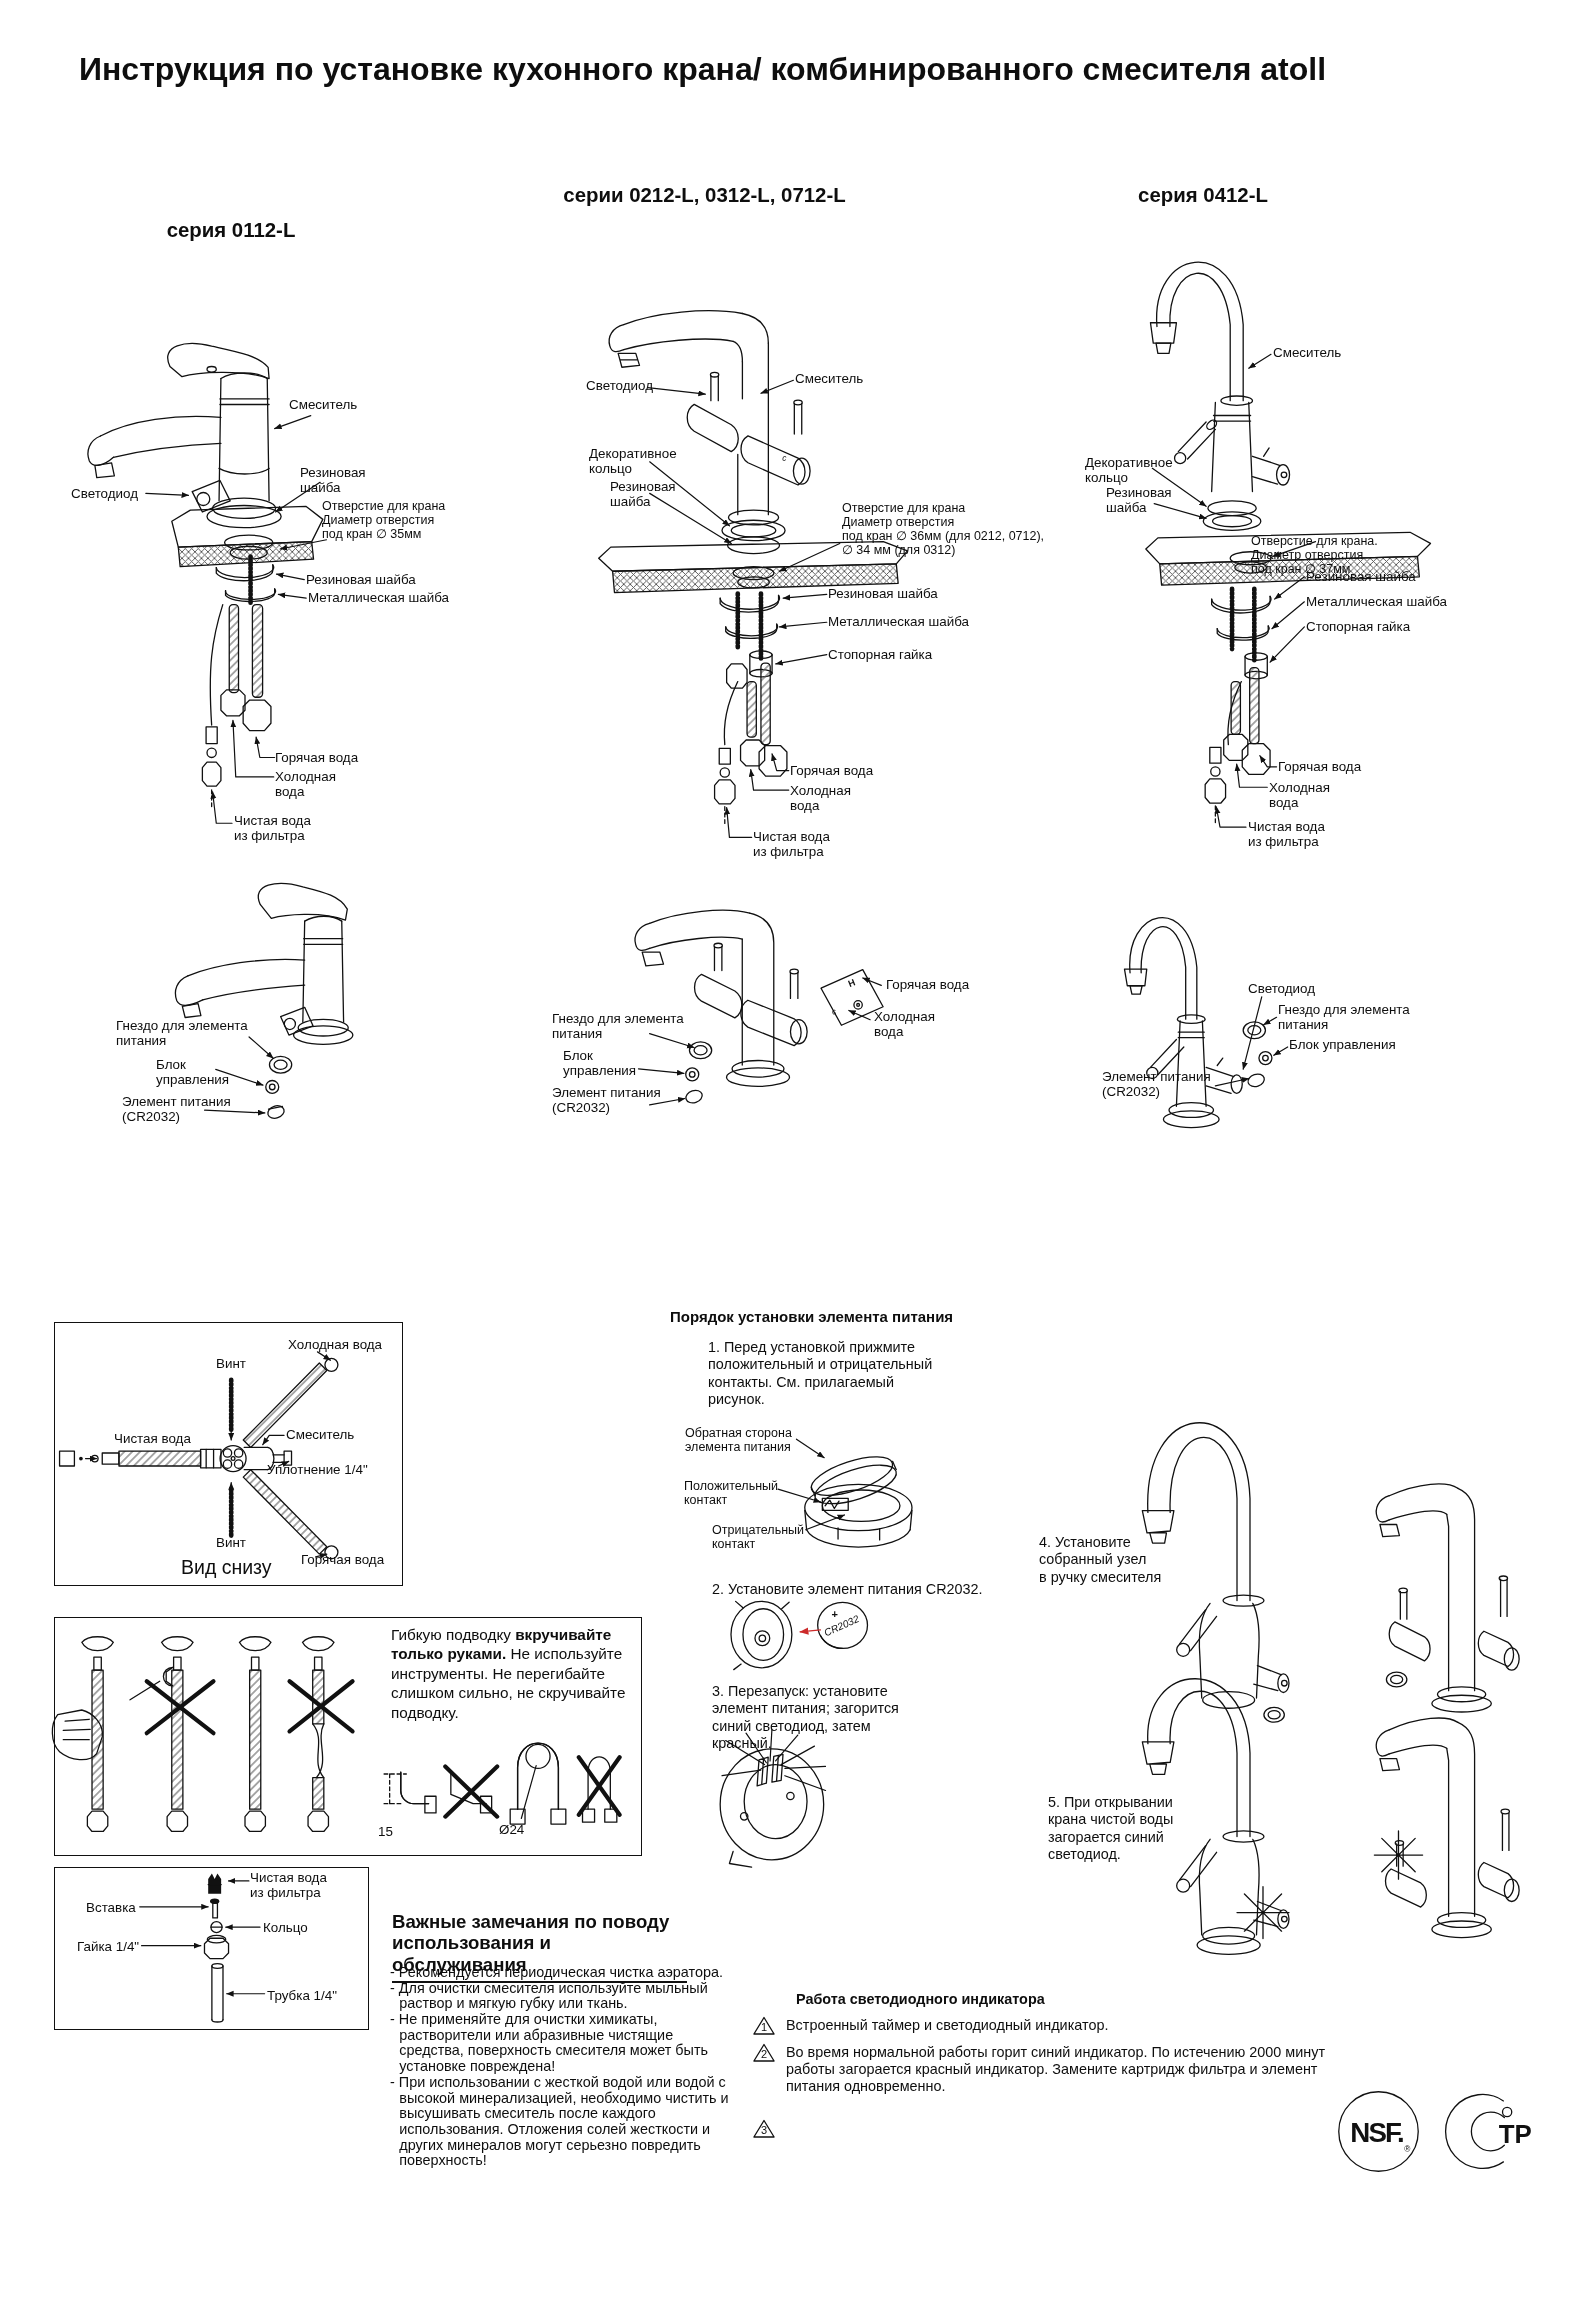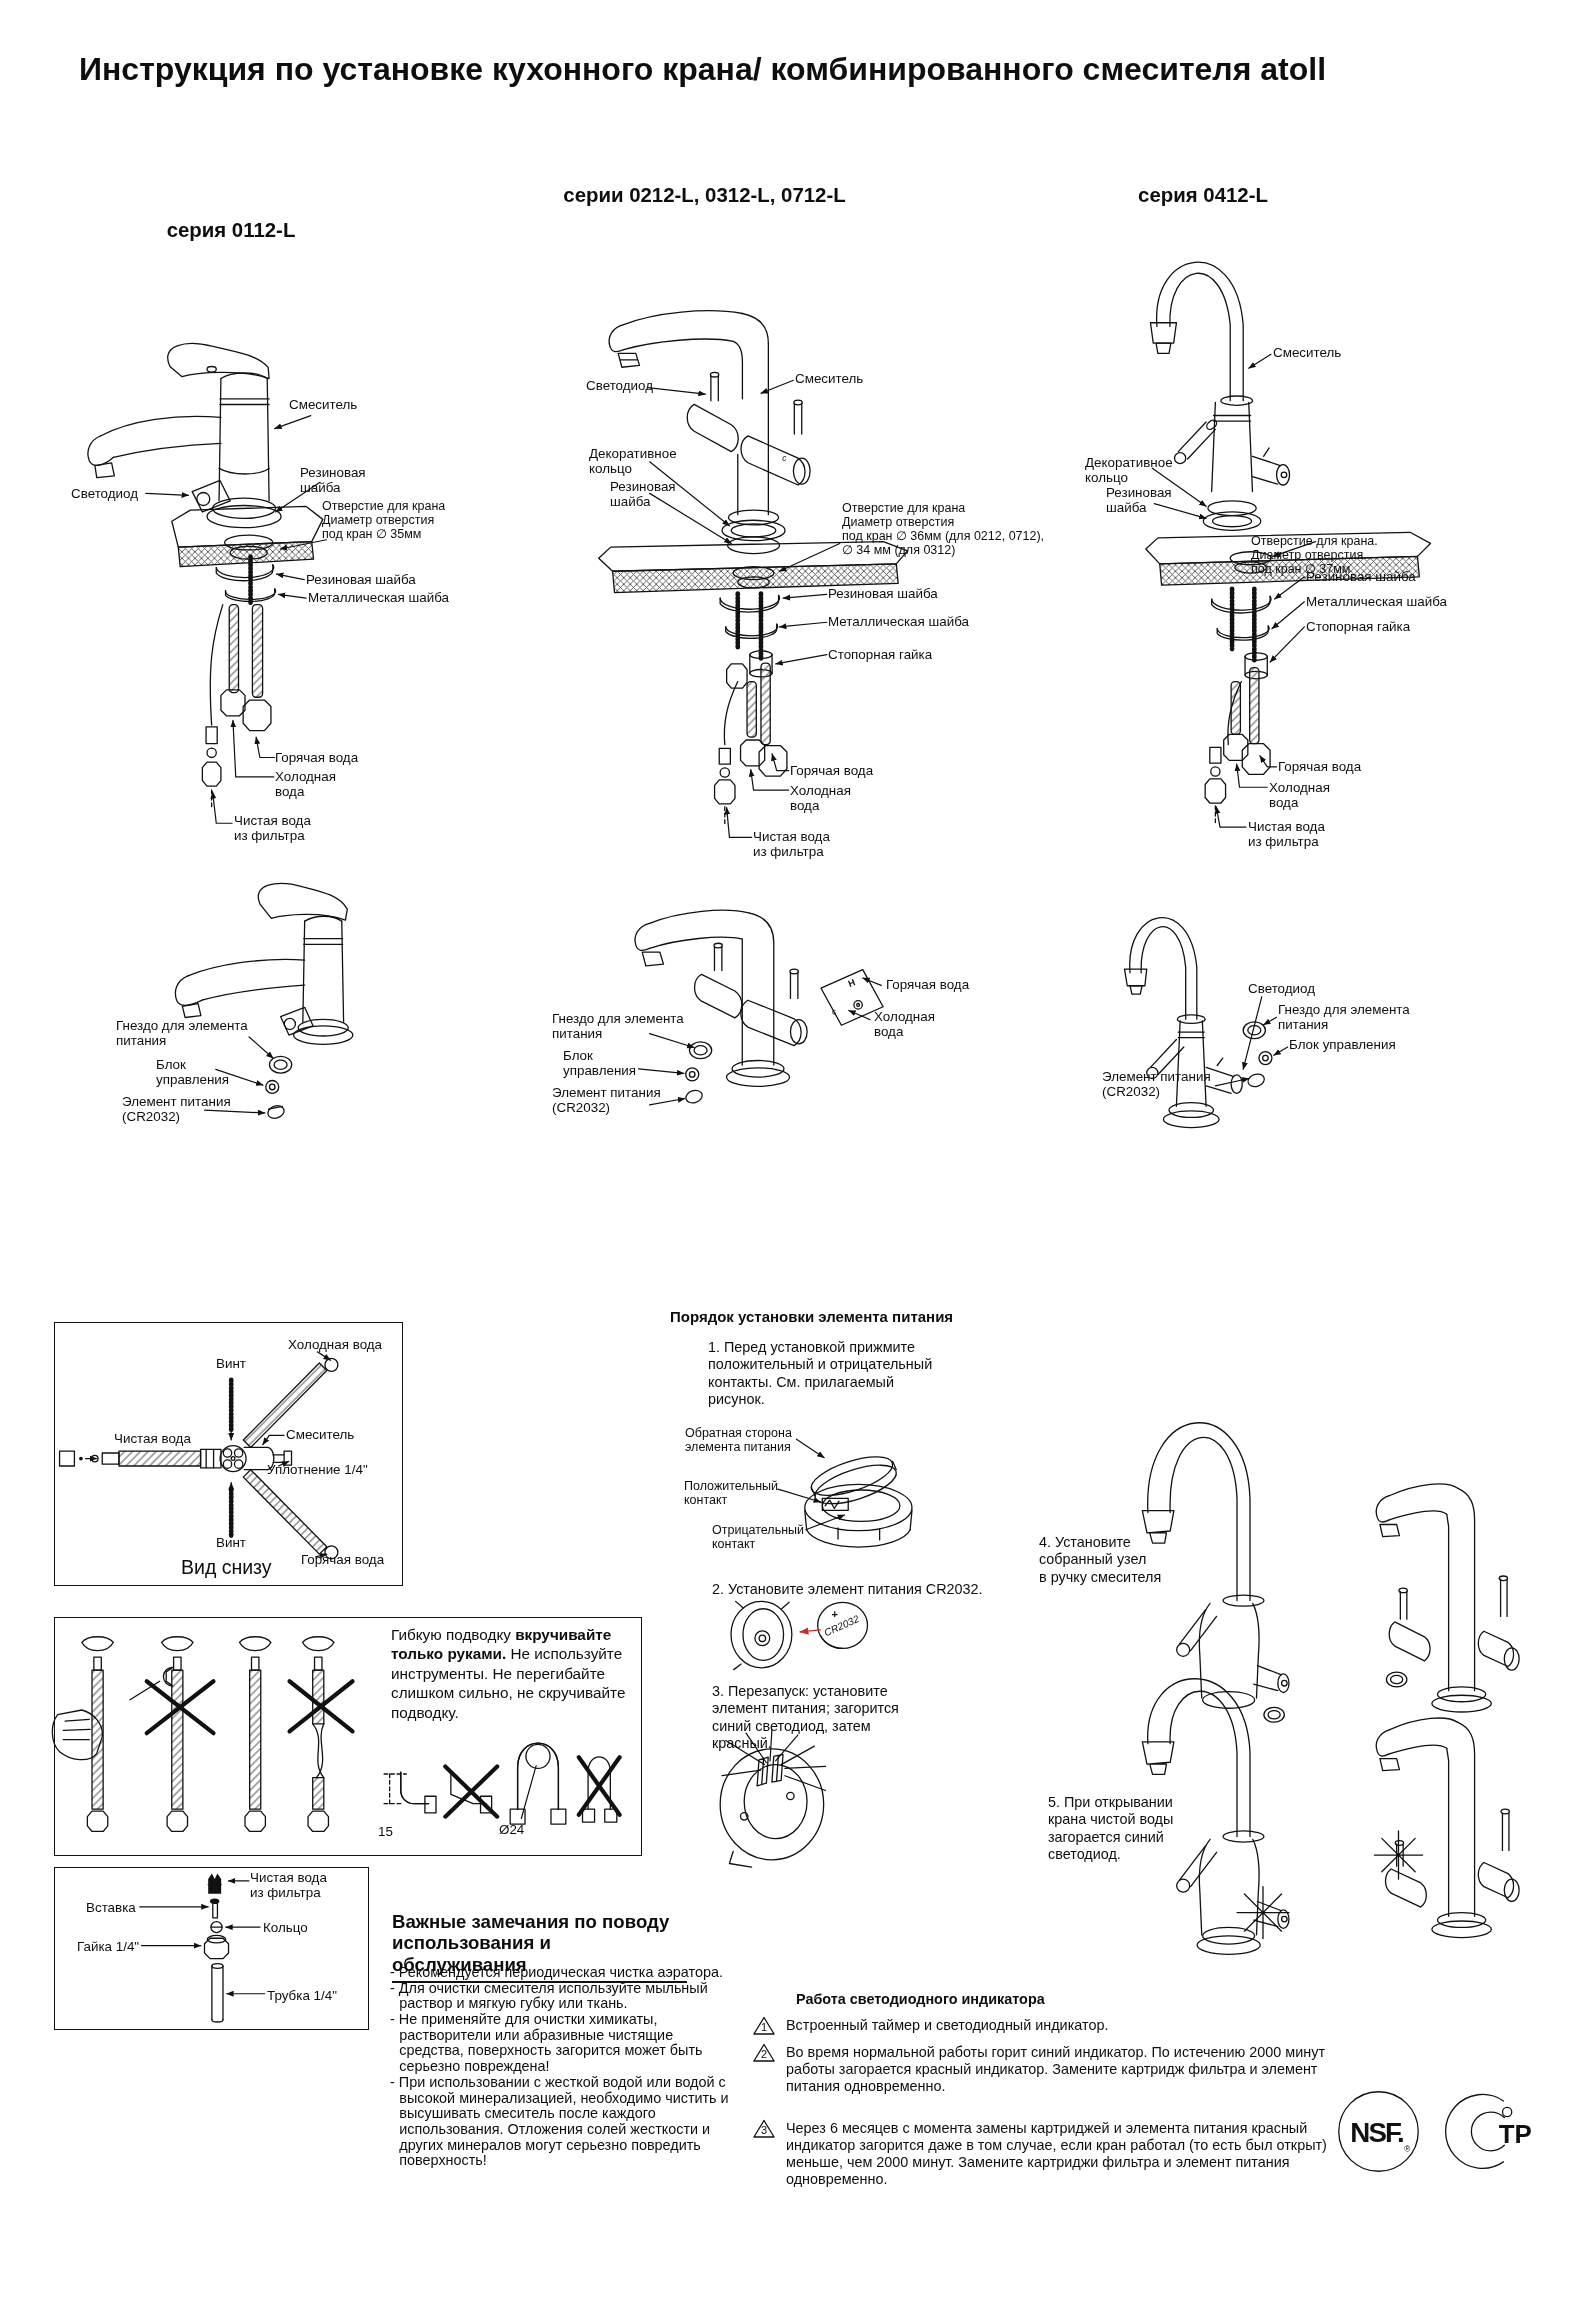--- a/index.html
+++ b/index.html
@@ -668,21 +668,21 @@
     <g class="blue">
         <path d="M 1482,2000 L 1534,2000 M 1508,1974 L 1508,2026 M 1490,1982 L 1526,2018 M 1526,1982 L 1490,2018"></path>
       </g>
   </svg>
 
   <div id="notes-heading">Важные замечания по поводу
 использования и обслуживания</div>
   <div id="notes-body">
     <div>- Рекомендуется периодическая чистка аэратора.</div>
     <div>- Для очистки смесителя используйте мыльный раствор и мягкую губку или ткань.</div>
-    <div>- Не применяйте для очистки химикаты, растворители или абразивные чистящие средства, поверхность загорится может быть серьезно повреждена!</div>
+    <div>- Не применяйте для очистки химикаты, растворители или абразивные чистящие средства, поверхность смесителя может быть установке повреждена!</div>
     <div>- При использовании с жесткой водой или водой с высокой минерализацией, необходимо чистить и высушивать смеситель после каждого использования. Отложения солей жесткости и других минералов могут серьезно повредить поверхность!</div>
   </div>
 
   <div id="led-heading">Работа светодиодного индикатора</div>
 
   <svg class="d" style="left:753px;top:2016px;" width="22" height="19.5" viewBox="0 0 24 21">
     <polygon points="12,1.5 23,19.5 1,19.5"></polygon>
     <text x="12" y="16.5" font-size="12" text-anchor="middle">1</text>
   </svg>
   <div class="led-item" style="left:786px;top:2017px;">Встроенный таймер и светодиодный индикатор.</div>
@@ -690,21 +690,20 @@
   <svg class="d" style="left:753px;top:2043px;" width="22" height="19.5" viewBox="0 0 24 21">
     <polygon points="12,1.5 23,19.5 1,19.5"></polygon>
     <text x="12" y="16.5" font-size="12" text-anchor="middle">2</text>
   </svg>
   <div class="led-item" style="left:786px;top:2044px;">Во время нормальной работы горит синий индикатор. По истечению 2000 минут работы загорается красный индикатор. Замените картридж фильтра и элемент питания одновременно.</div>
 
   <svg class="d" style="left:753px;top:2119px;" width="22" height="19.5" viewBox="0 0 24 21">
     <polygon points="12,1.5 23,19.5 1,19.5"></polygon>
     <text x="12" y="16.5" font-size="12" text-anchor="middle">3</text>
   </svg>
-  <div class="led-item" style="left:786px;top:2120px;">Через 6 месяцев с момента замены картриджей и элемента питания красный индикатор загорится даже в том случае, если кран работал (то есть был открыт) меньше, чем 2000 минут. Замените картриджи фильтра и элемент питания одновременно.</div>
 
   <svg class="d" style="left:1336px;top:2089px;" width="85" height="85" viewBox="0 0 92 92">
     <circle cx="46" cy="46" r="43" fill="#111" stroke="none"></circle>
     <text x="44" y="57" font-size="30" font-weight="bold" text-anchor="middle" fill="#fff" letter-spacing="-2">NSF.</text>
     <text x="74" y="68" font-size="9" fill="#fff">®</text>
   </svg>
   <svg class="d" style="left:1436px;top:2087px;" width="109" height="87" viewBox="0 0 118 94">
     <path d="M 73,15 A 40,40 0 1 0 73,81" stroke-width="11"></path>
     <path d="M 74,33 A 21,21 0 1 0 74,63" stroke-width="9"></path>
     <circle cx="77" cy="27" r="5" fill="#111" stroke="none"></circle>

